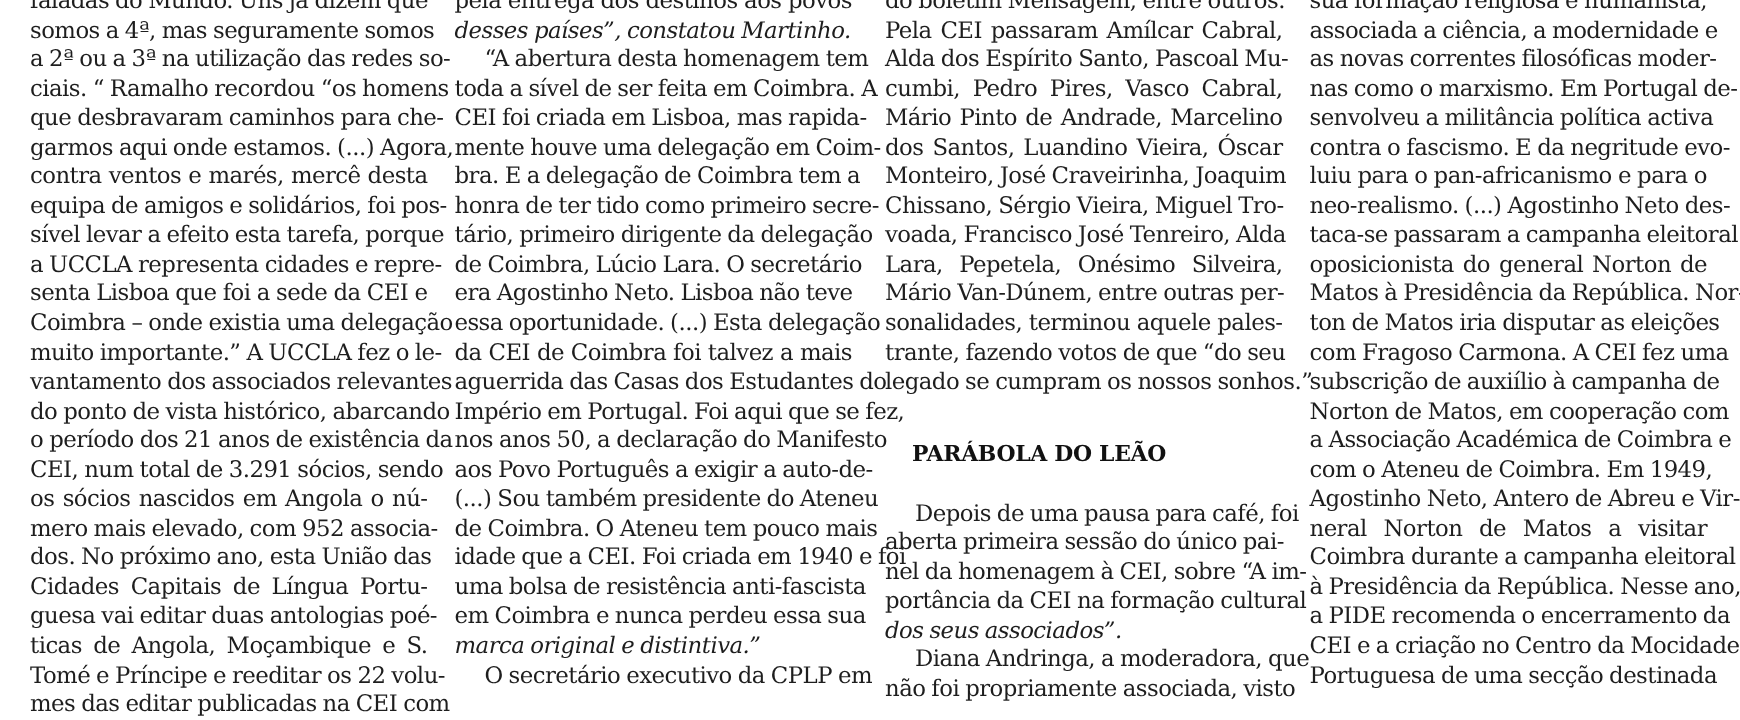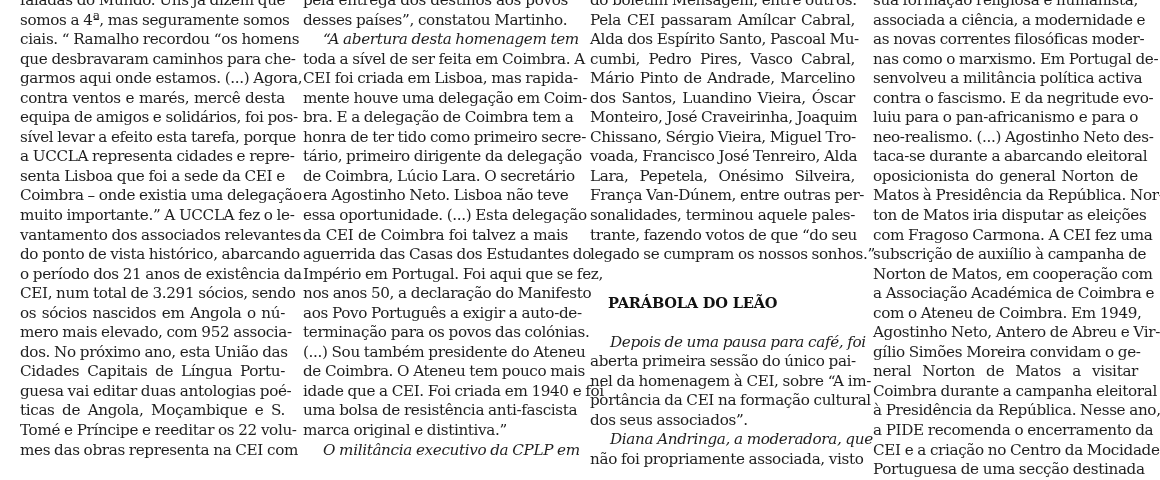--- a/index.html
+++ b/index.html
@@ -9,22 +9,22 @@
     font-family: "DejaVu Serif", "Liberation Serif", serif;
     color: #1e1e1e;
   }
   .col { position: absolute; top: -9px; }
   .line {
     height: 19.55px; line-height: 19.55px;
     font-size: 15.2px; white-space: nowrap;
     text-align: justify; text-align-last: justify;
     letter-spacing: -0.35px; word-spacing: -0.5px;
   }
-  .line.last { text-align-last: left; }
-  .line.indent { padding-left: 20px; font-style: italic; }
+  .line.last { text-align-last: left; font-style: italic; }
+  .line.indent { padding-left: 20px; }
   .gap { height: 19.55px; }
   .gap-half { height: 9px; }
   .head {
     font-family: "DejaVu Serif", "Liberation Serif", serif;
     font-weight: bold; font-size: 14.6px;
     height: 20px; line-height: 20px; padding-left: 18px;
     letter-spacing: -0.2px; color: #111;
   }
   #c1 { left: 20px; width: 265px; }
   #c2 { left: 303px; width: 265px; }
@@ -32,20 +32,21 @@
   #c4 { left: 873px; width: 265px; }
 </style>
 </head>
 <body>
 
 <div>
   <div class="col" id="c1">
       <div>
         <div class="line">faladas do Mundo. Uns já dizem que</div>
         <div class="line">somos a 4ª, mas seguramente somos</div>
+        <div class="line">a 2ª ou a 3ª na utilização das redes so-</div>
         <div class="line">ciais. “ Ramalho recordou “os homens</div>
         <div class="line">que desbravaram caminhos para che-</div>
         <div class="line">garmos aqui onde estamos. (...) Agora,</div>
         <div class="line">contra ventos e marés, mercê desta</div>
         <div class="line">equipa de amigos e solidários, foi pos-</div>
         <div class="line">sível levar a efeito esta tarefa, porque</div>
         <div class="line">a UCCLA representa cidades e repre-</div>
         <div class="line">senta Lisboa que foi a sede da CEI e</div>
         <div class="line">Coimbra – onde existia uma delegação</div>
         <div class="line">muito importante.” A UCCLA fez o le-</div>
@@ -53,21 +54,21 @@
         <div class="line">do ponto de vista histórico, abarcando</div>
         <div class="line">o período dos 21 anos de existência da</div>
         <div class="line">CEI, num total de 3.291 sócios, sendo</div>
         <div class="line">os sócios nascidos em Angola o nú-</div>
         <div class="line">mero mais elevado, com 952 associa-</div>
         <div class="line">dos. No próximo ano, esta União das</div>
         <div class="line">Cidades Capitais de Língua Portu-</div>
         <div class="line">guesa vai editar duas antologias poé-</div>
         <div class="line">ticas de Angola, Moçambique e S.</div>
         <div class="line">Tomé e Príncipe e reeditar os 22 volu-</div>
-        <div class="line">mes das obras representa na CEI com</div>
+        <div class="line">mes das editar publicadas na CEI com</div>
       </div>
     </div>
   <div class="col" id="c2">
       <div>
         <div class="line">pela entrega dos destinos aos povos</div>
         <div class="line last">desses países”, constatou Martinho.</div>
       </div>
       <div>
         <div class="line indent">“A abertura desta homenagem tem</div>
         <div class="line">toda a sível de ser feita em Coimbra. A</div>
@@ -77,44 +78,44 @@
         <div class="line">honra de ter tido como primeiro secre-</div>
         <div class="line">tário, primeiro dirigente da delegação</div>
         <div class="line">de Coimbra, Lúcio Lara. O secretário</div>
         <div class="line">era Agostinho Neto. Lisboa não teve</div>
         <div class="line">essa oportunidade.  (...) Esta delegação</div>
         <div class="line">da CEI de Coimbra foi talvez a mais</div>
         <div class="line">aguerrida das Casas dos Estudantes do</div>
         <div class="line">Império em Portugal. Foi aqui que se fez,</div>
         <div class="line">nos anos 50, a declaração do Manifesto</div>
         <div class="line">aos Povo Português a exigir a auto-de-</div>
-        <div class="line">terminação para os povos das colónias.</div>
         <div class="line">(...) Sou também presidente do Ateneu</div>
         <div class="line">de Coimbra. O Ateneu tem pouco mais</div>
         <div class="line">idade que a CEI. Foi criada em 1940 e foi</div>
         <div class="line">uma bolsa de resistência anti-fascista</div>
+        <div class="line">em Coimbra e nunca perdeu essa sua</div>
         <div class="line last">marca original e distintiva.”</div>
       </div>
       <div>
-        <div class="line indent">O militância executivo da CPLP em</div>
+        <div class="line indent">O secretário executivo da CPLP em</div>
       </div>
     </div>
   <div class="col" id="c3">
       <div>
         <div class="line">do boletim Mensagem, entre outros.</div>
         <div class="line">Pela CEI passaram Amílcar Cabral,</div>
         <div class="line">Alda dos Espírito Santo, Pascoal Mu-</div>
         <div class="line">cumbi, Pedro Pires, Vasco Cabral,</div>
         <div class="line">Mário Pinto de Andrade, Marcelino</div>
         <div class="line">dos Santos, Luandino Vieira, Óscar</div>
         <div class="line">Monteiro, José Craveirinha, Joaquim</div>
         <div class="line">Chissano, Sérgio Vieira, Miguel Tro-</div>
         <div class="line">voada, Francisco José Tenreiro, Alda</div>
         <div class="line">Lara, Pepetela, Onésimo Silveira,</div>
-        <div class="line">França Van-Dúnem, entre outras per-</div>
+        <div class="line">Mário Van-Dúnem, entre outras per-</div>
         <div class="line">sonalidades, terminou aquele pales-</div>
         <div class="line">trante, fazendo votos de que “do seu</div>
         <div class="line">legado se cumpram os nossos sonhos.”</div>
       </div>
       <div class="gap"></div>
       <div class="gap-half"></div>
       <div class="head">PARÁBOLA DO LEÃO</div>
       <div class="gap"></div>
       <div>
         <div class="line indent">Depois de uma pausa para café, foi</div>
@@ -131,31 +132,30 @@
   <div class="col" id="c4">
       <div>
         <div class="line">sua formação religiosa e humanista,</div>
         <div class="line">associada a ciência, a modernidade e</div>
         <div class="line">as novas correntes filosóficas moder-</div>
         <div class="line">nas como o marxismo. Em Portugal de-</div>
         <div class="line">senvolveu a militância política activa</div>
         <div class="line">contra o fascismo. E da negritude evo-</div>
         <div class="line">luiu para o pan-africanismo e para o</div>
         <div class="line">neo-realismo. (...) Agostinho Neto des-</div>
-        <div class="line">taca-se durante a abarcando eleitoral</div>
+        <div class="line">taca-se passaram a campanha eleitoral</div>
         <div class="line">oposicionista do general Norton de</div>
         <div class="line">Matos à Presidência da República. Nor-</div>
         <div class="line">ton de Matos iria disputar as eleições</div>
         <div class="line">com Fragoso Carmona. A CEI fez uma</div>
         <div class="line">subscrição de auxiílio à campanha de</div>
         <div class="line">Norton de Matos, em cooperação com</div>
         <div class="line">a Associação Académica de Coimbra e</div>
         <div class="line">com o Ateneu de Coimbra. Em 1949,</div>
         <div class="line">Agostinho Neto, Antero de Abreu e Vir-</div>
-        <div class="line">gílio Simões Moreira convidam o ge-</div>
         <div class="line">neral Norton de Matos a visitar</div>
         <div class="line">Coimbra durante a campanha eleitoral</div>
         <div class="line">à Presidência da República. Nesse ano,</div>
         <div class="line">a PIDE recomenda o encerramento da</div>
         <div class="line">CEI e a criação no Centro da Mocidade</div>
         <div class="line">Portuguesa de uma secção destinada</div>
       </div>
     </div>
 </div>
 

